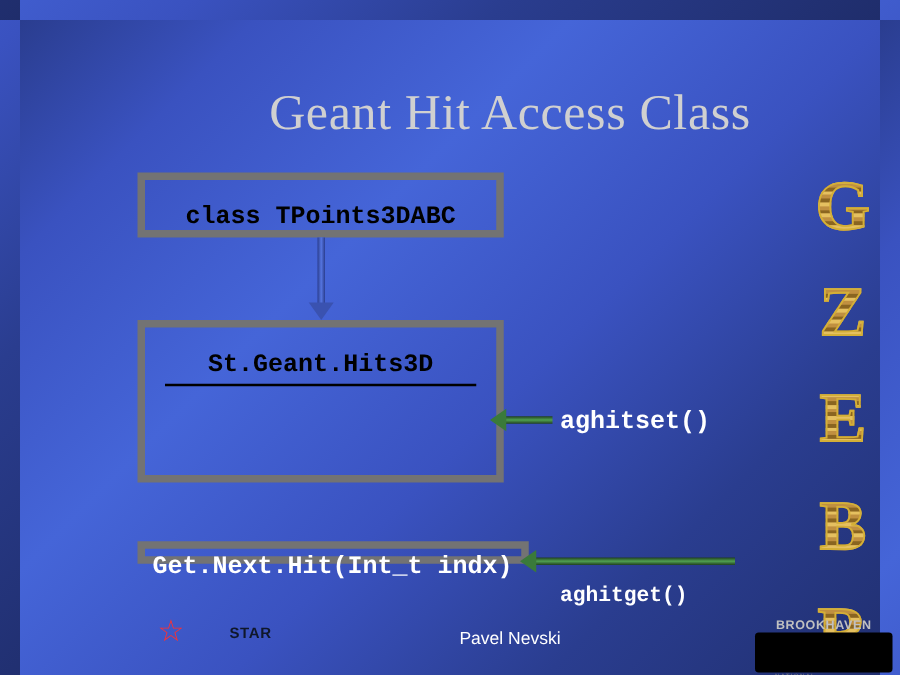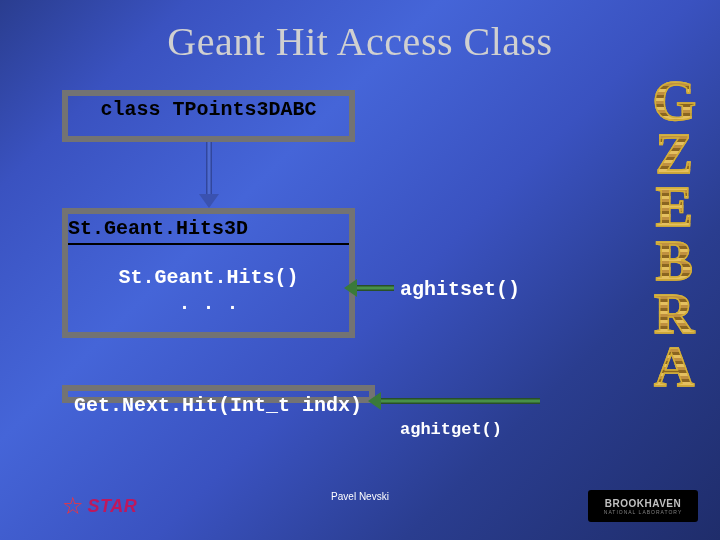--- a/index.html
+++ b/index.html
@@ -1,15 +1,15 @@
 <!DOCTYPE html>
 <html><head>
 <meta charset="utf-8">
 <style>
-  * { margin: 0; padding: 0; box-sizing: border-box; }
+  * { margin: 16px; padding: 0; box-sizing: border-box; }
   body {
     width: 720px;
     height: 540px;
     background: linear-gradient(135deg, #2a3d8f 0%, #3a52c0 15%, #4565d8 35%, #3a52c0 55%, #2a3d8f 75%, #1f2d6b 100%);
     font-family: Georgia, 'Times New Roman', serif;
     position: relative;
     overflow: hidden;
   }
   .title {
     position: absolute;
@@ -63,21 +63,21 @@
   .box-class .cls { color: #000; font-size: 20px; font-weight: bold; }
   .box-class .from { color: #000; font-size: 16px; font-style: italic; }
   .box-geant {
     left: 62px;
     top: 208px;
     width: 293px;
     height: 130px;
   }
   .box-geant .head {
     border-bottom: 2px solid #000;
-    text-align: left;
+    text-align: center;
     color: #000;
     font-size: 20px;
     font-weight: bold;
     padding: 3px 0;
   }
   .box-geant .body {
     color: #fff;
     text-align: center;
     font-size: 20px;
     font-weight: bold;
@@ -165,39 +165,38 @@
     border-bottom: 9px solid transparent;
     border-right: 13px solid #3a7a3a;
   }
   .footer-name {
     position: absolute;
     left: 50%;
     transform: translateX(-50%);
     bottom: 38px;
     color: #fff;
     font-family: Arial, sans-serif;
-    font-size: 10px;
+    font-size: 14px;
   }
   .star-logo {
     position: absolute;
     left: 62px;
     bottom: 20px;
     display: flex;
     align-items: center;
     gap: 4px;
   }
   .star-logo .staricon {
     color: #ff3030;
     font-size: 24px;
   }
   .star-logo .startxt {
-    color: #be185d;
-    font-family: Arial, sans-serif;
-    font-size: 18px;
-    font-style: italic;
+    color: #0f172a;
+    font-family: Arial, sans-serif;
+    font-size: 12px;
     font-weight: bold;
     letter-spacing: 0.5px;
   }
   .lab-logo {
     position: absolute;
     right: 22px;
     bottom: 18px;
     width: 110px;
     height: 32px;
     background: #000;
@@ -236,24 +235,20 @@
 </div>
 
 <div class="box box-class">
   <div class="cls">class TPoints3DABC</div>
 </div>
 
 <div class="arrow-down"></div>
 
 <div class="box box-geant">
   <div class="head">St.Geant.Hits3D</div>
-  <div class="body">
-    <div>St.Geant.Hits()</div>
-    <div>. . .</div>
-  </div>
 </div>
 
 <div class="arrow-h1"></div>
 <div class="label-aghitset">aghitset()</div>
 
 <div class="box box-getnext">Get.Next.Hit(Int_t indx)</div>
 
 <div class="arrow-h2"></div>
 <div class="label-aghitget">aghitget()</div>
 

